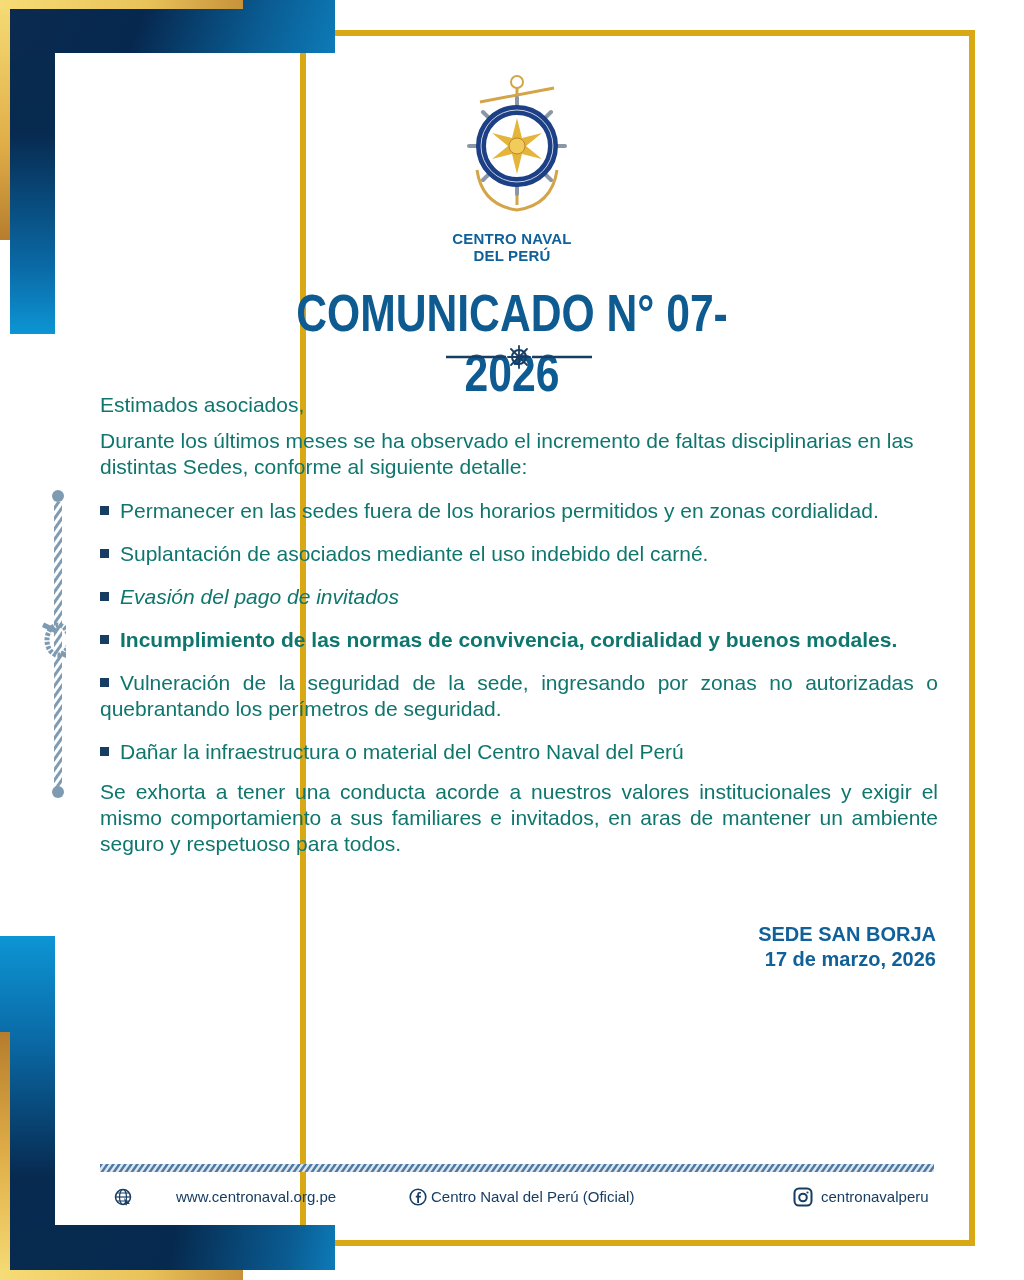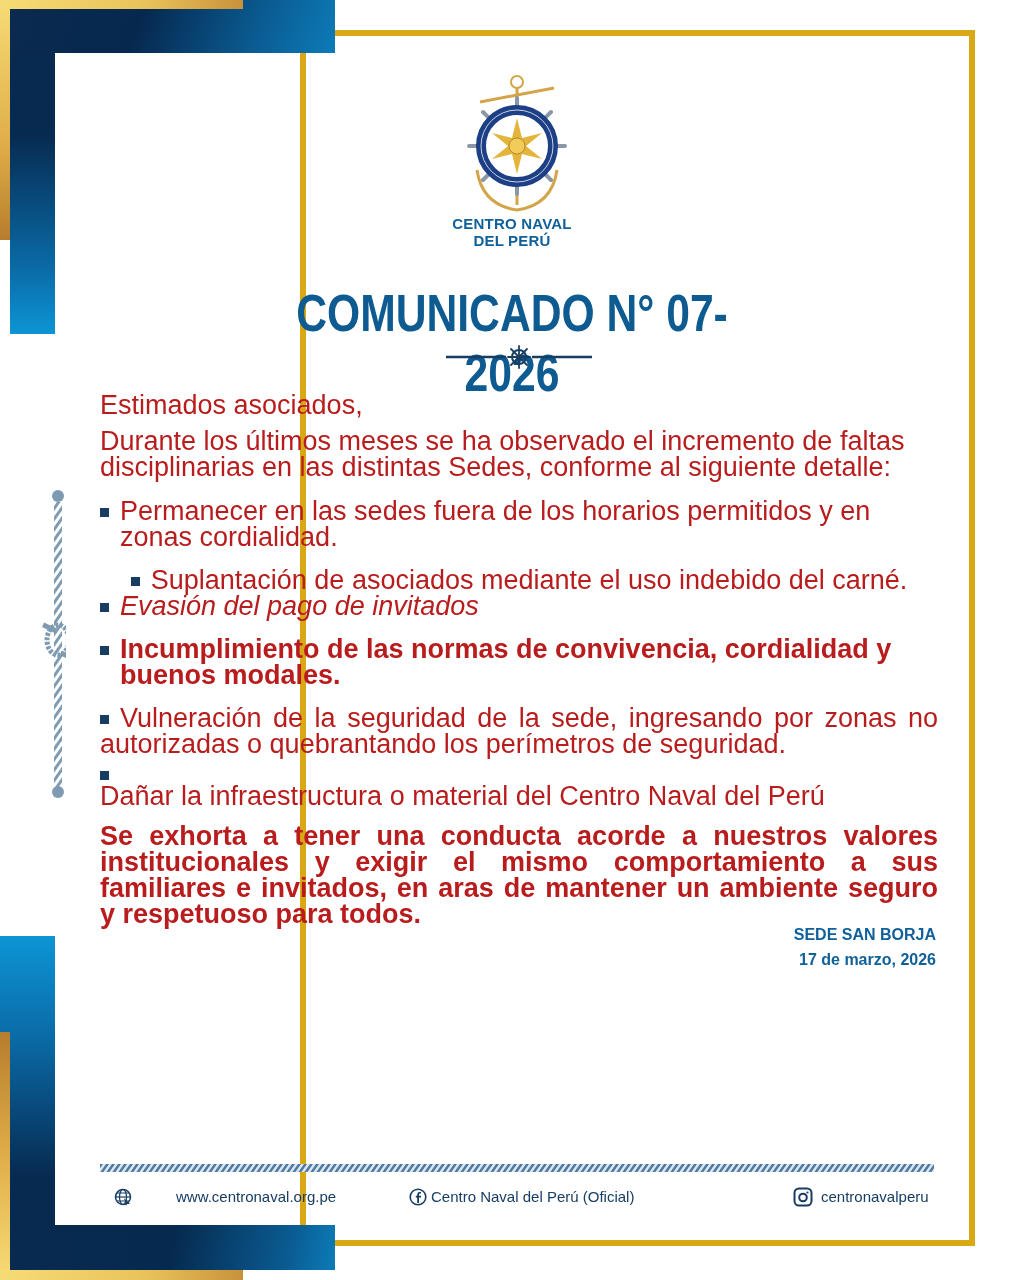--- a/index.html
+++ b/index.html
@@ -14,28 +14,28 @@
   
   .bl-blue-v{position:absolute;left:0;top:936px;width:55px;height:344px;background:linear-gradient(180deg,#0d95d4 0%,#0a6aa6 30%,#072a50 70%,#082a50 100%);}
   .bl-blue-h{position:absolute;left:10px;top:1225px;width:325px;height:45px;background:linear-gradient(100deg,#082a50 0%,#062a4f 50%,#0a5b91 85%,#0d7bb8 100%);}
   .bl-gold-left{position:absolute;left:0;top:1032px;width:10px;height:248px;background:linear-gradient(180deg,#b67d2d 0%,#e0ae48 50%,#f6dc76 100%);}
   .bl-gold-bottom{position:absolute;left:0;top:1270px;width:243px;height:10px;background:linear-gradient(90deg,#f6dc76 0%,#e9c35a 60%,#c8923a 100%);}
 
   
   .rope{position:absolute;left:34px;top:490px;width:12px;height:310px;}
   
   .logo{position:absolute;left:462px;top:70px;width:110px;height:150px;}
-  .org-name{position:absolute;left:412px;top:215px;width:200px;text-align:center;color:#10609a;font-weight:bold;font-size:15px;line-height:17px;letter-spacing:0.2px;}
+  .org-name{position:absolute;left:412px;top:230px;width:200px;text-align:center;color:#10609a;font-weight:bold;font-size:15px;line-height:17px;letter-spacing:0.2px;}
   .title{position:absolute;left:200px;top:283px;width:624px;text-align:center;color:#0d5b90;font-family:"Liberation Sans",sans-serif;font-weight:bold;font-size:52px;line-height:60px;transform:scaleX(0.82);transform-origin:center;letter-spacing:0px;}
   .divider{position:absolute;left:446px;top:344px;width:146px;height:26px;}
-  .body-text{position:absolute;left:100px;width:838px;color:#b91c1c;font-size:27px;line-height:26px;}
+  .body-text{position:absolute;left:100px;width:838px;color:#0f766e;font-size:21px;line-height:26px;}
   .p{margin:0;}
   .bullet{display:flex;align-items:baseline;}
   .sq{display:inline-block;width:9px;height:9px;background:#173d63;margin-right:11px;position:relative;top:-3px;flex:0 0 auto;}
-  .sig{position:absolute;right:88px;top:922px;text-align:right;color:#10609a;font-weight:bold;font-size:16px;line-height:25px;}
+  .sig{position:absolute;right:88px;top:922px;text-align:right;color:#10609a;font-weight:bold;font-size:20px;line-height:25px;}
   .rope-h{position:absolute;left:100px;top:1164px;width:834px;height:8px;}
   .footer-item{position:absolute;top:1186px;display:flex;align-items:center;color:#173d63;font-size:15px;line-height:22px;}
   .footer-item svg{margin-right:4px;}
 </style>
 </head>
 <body>
 
 <div class="gold-frame"></div>
 <div class="tl-blue-v"></div>
 <div class="tl-blue-h"></div>
@@ -100,39 +100,39 @@
 </svg>
 
 <div class="body-text" style="top:392px;">
   <p class="p">Estimados asociados,</p>
   <p class="p" style="margin-top:10px;">Durante los últimos meses se ha observado el incremento de faltas disciplinarias en las distintas Sedes, conforme al siguiente detalle:</p>
   <div style="margin-top:18px;">
     <div class="bullet" style="margin-bottom:17px;">
         <span class="sq"></span>
         <span>Permanecer en las sedes fuera de los horarios permitidos y en zonas cordialidad.</span>
       </div>
-    <div class="bullet" style="justify-content:center;">
+    <div class="bullet" style="margin-bottom:17px;">
         <span class="sq"></span>
         <span>Suplantación de asociados mediante el uso indebido del carné.</span>
       </div>
     <div class="bullet" style="margin-bottom:17px;font-style:italic;">
         <span class="sq"></span>
         <span>Evasión del pago de invitados</span>
       </div>
     <div class="bullet" style="margin-bottom:17px;font-weight:bold;">
         <span class="sq"></span>
         <span>Incumplimiento de las normas de convivencia, cordialidad y buenos modales.</span>
       </div>
     <div style="margin-bottom:17px;text-align:justify;"><span class="sq"></span><span>Vulneración de la seguridad de la sede, ingresando por zonas no autorizadas o quebrantando los perímetros de seguridad.</span></div>
-    <div class="bullet" style="margin-bottom:14px;flex-direction:column;">
+    <div class="bullet" style="margin-bottom:14px;">
         <span class="sq"></span>
         <span>Dañar la infraestructura o material del Centro Naval del Perú</span>
       </div>
   </div>
-  <p class="p" style="text-align:justify;font-weight:bold;">Se exhorta a tener una conducta acorde a nuestros valores institucionales y exigir el mismo comportamiento a sus familiares e invitados, en aras de mantener un ambiente seguro y respetuoso para todos.</p>
+  <p class="p" style="text-align:justify;">Se exhorta a tener una conducta acorde a nuestros valores institucionales y exigir el mismo comportamiento a sus familiares e invitados, en aras de mantener un ambiente seguro y respetuoso para todos.</p>
 </div>
 
 <div class="sig">
   <div>SEDE SAN BORJA</div>
   <div>17 de marzo, 2026</div>
 </div>
 
 <svg class="rope-h" viewBox="0 0 834 8" preserveAspectRatio="none">
   <defs>
     <pattern id="twistH" width="6" height="8" patternUnits="userSpaceOnUse" patternTransform="skewX(-35)">

